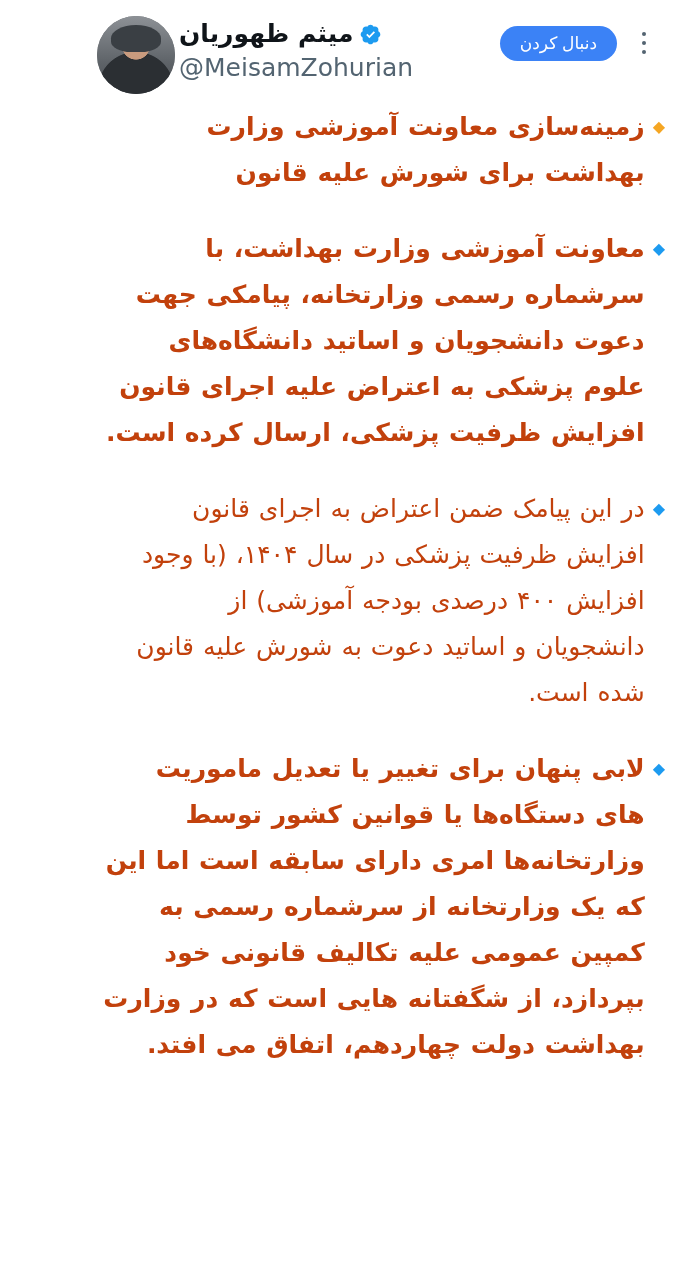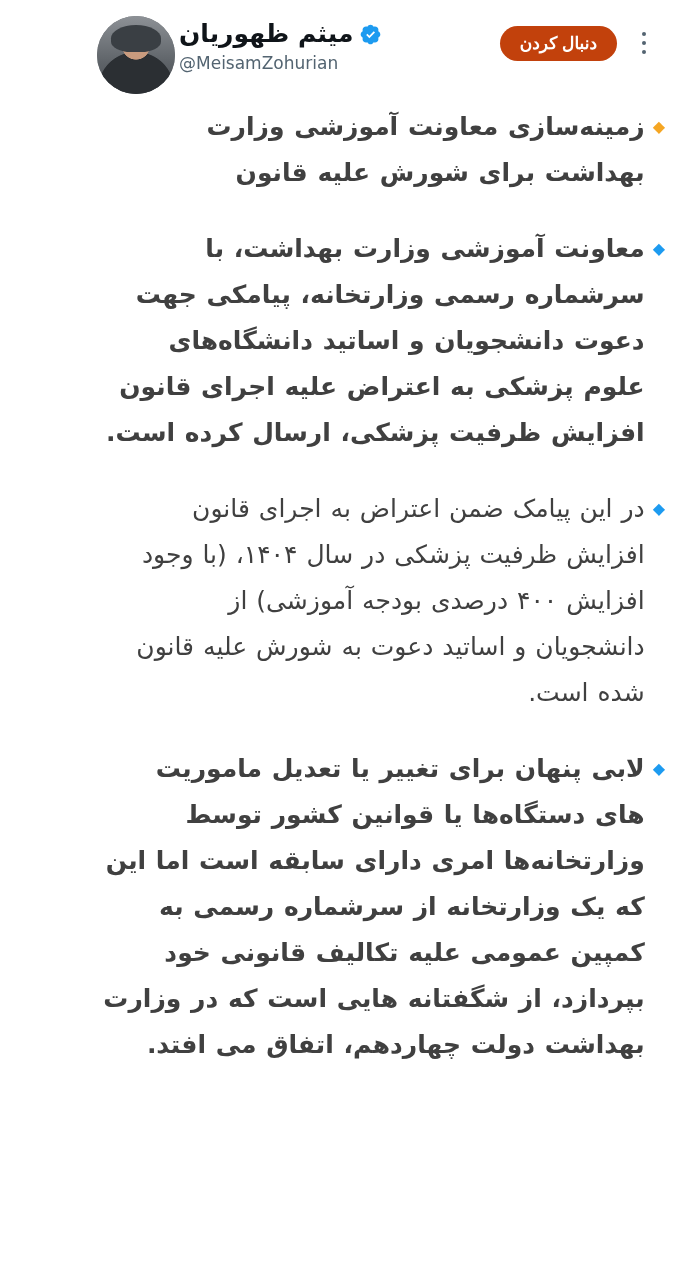--- a/index.html
+++ b/index.html
@@ -82,35 +82,35 @@
     white-space: nowrap;
   }
   .verified {
     width: 23px;
     height: 23px;
     flex: 0 0 auto;
     display: inline-block;
   }
   .handle {
     direction: ltr;
-    font-size: 17px;
+    font-size: 25px;
     color: #536471;
     margin-top: 4px;
     white-space: nowrap;
   }
 
   
   .follow-btn {
     position: absolute;
     top: 18px;
     right: 66px;
-    background: #c2410c;
+    background: #3b82f6;
     color: #ffffff;
     font-size: 17px;
-    font-weight: bold;
+    font-weight: normal;
     border: none;
     border-radius: 18px;
     padding: 9px 20px;
     line-height: 1;
     cursor: pointer;
     white-space: nowrap;
   }
 
   .more-btn {
     position: absolute;
@@ -157,21 +157,21 @@
     margin-left: 8px;
     color: #1d9bf0;
   }
   .bullet.orange { color: #f5a623; }
 
   .ptext {
     flex: 1 1 auto;
     font-size: 25px;
     font-weight: bold;
     line-height: 46px;
-    color: #404040;
+    color: #c2410c;
     word-spacing: 1px;
   }
   .ptext.normal { font-weight: normal; margin-left: 16px; }
 </style>
 </head>
 <body>
 
 <div class="tweet">
 
   <div class="header">

